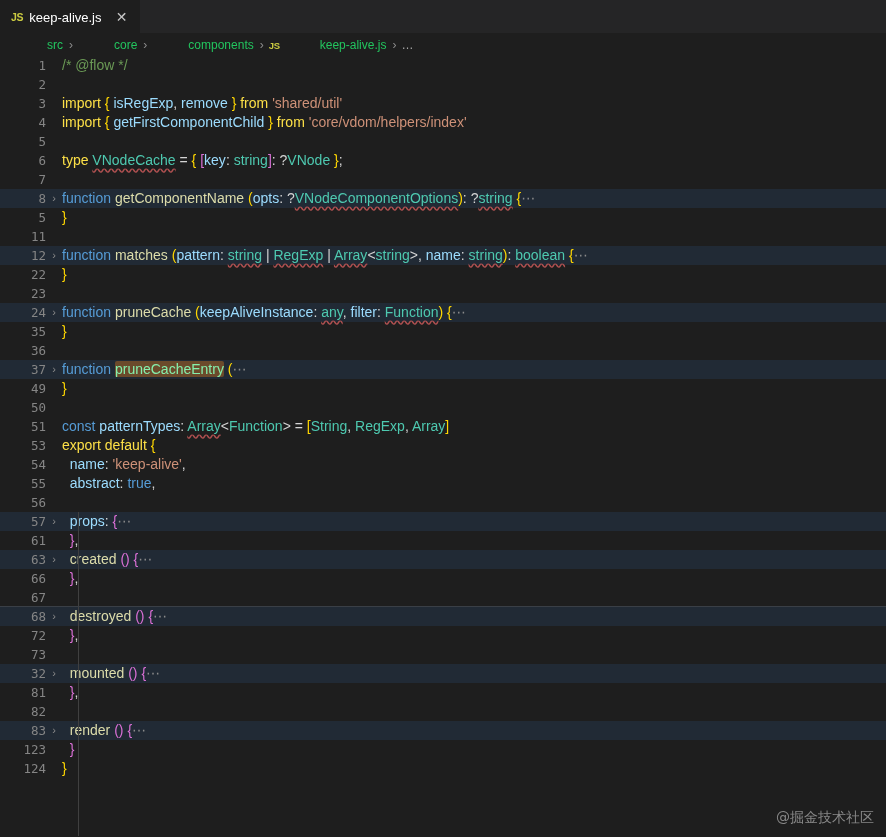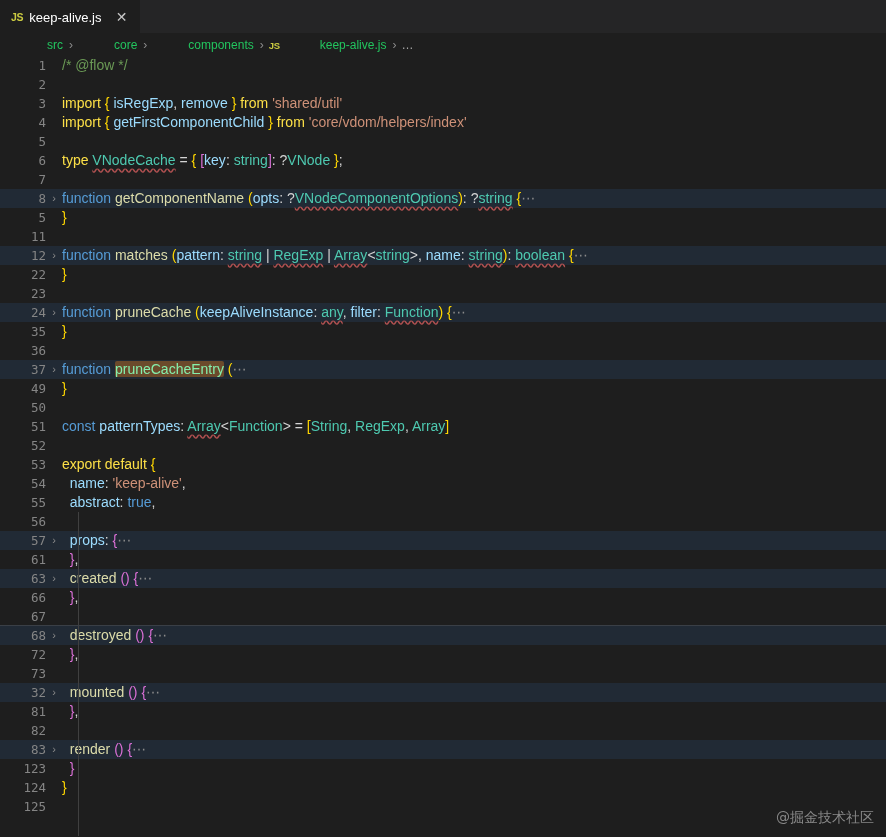--- a/index.html
+++ b/index.html
@@ -237,36 +237,34 @@
       <div class="line folded"><span class="gutter">12</span><span class="fold">›</span><span class="code"><span class="kw2">function</span> <span class="fn">matches</span> <span class="br1">(</span><span class="var">pattern</span><span class="pu">:</span> <span class="typ err">string</span> <span class="op">|</span> <span class="typ err">RegExp</span> <span class="op">|</span> <span class="typ err">Array</span><span class="op">&lt;</span><span class="typ">string</span><span class="op">&gt;</span><span class="pu">,</span> <span class="var">name</span><span class="pu">:</span> <span class="typ err">string</span><span class="br1">)</span><span class="pu">:</span> <span class="typ err">boolean</span> <span class="br1">{</span><span class="dots">⋯</span></span></div>
       <div class="line"><span class="gutter">22</span><span class="code"><span class="br1">}</span></span></div>
       <div class="line"><span class="gutter">23</span><span class="code"></span></div>
       <div class="line folded"><span class="gutter">24</span><span class="fold">›</span><span class="code"><span class="kw2">function</span> <span class="fn">pruneCache</span> <span class="br1">(</span><span class="var">keepAliveInstance</span><span class="pu">:</span> <span class="typ err">any</span><span class="pu">,</span> <span class="var">filter</span><span class="pu">:</span> <span class="typ err">Function</span><span class="br1">)</span> <span class="br1">{</span><span class="dots">⋯</span></span></div>
       <div class="line"><span class="gutter">35</span><span class="code"><span class="br1">}</span></span></div>
       <div class="line"><span class="gutter">36</span><span class="code"></span></div>
       <div class="line folded"><span class="gutter">37</span><span class="fold">›</span><span class="code"><span class="kw2">function</span> <span class="sel">pruneCacheEntry</span> <span class="br1">(</span><span class="dots">⋯</span></span></div>
       <div class="line"><span class="gutter">49</span><span class="code"><span class="br1">}</span></span></div>
       <div class="line"><span class="gutter">50</span><span class="code"></span></div>
       <div class="line"><span class="gutter">51</span><span class="code"><span class="kw2">const</span> <span class="var">patternTypes</span><span class="pu">:</span> <span class="typ err">Array</span><span class="op">&lt;</span><span class="typ">Function</span><span class="op">&gt;</span> <span class="op">=</span> <span class="br1">[</span><span class="typ">String</span><span class="pu">,</span> <span class="typ">RegExp</span><span class="pu">,</span> <span class="typ">Array</span><span class="br1">]</span></span></div>
-      <div class="line"><span class="gutter">52</span><span class="code"></span></div>
       <div class="line"><span class="gutter">53</span><span class="code"><span class="kw">export</span> <span class="kw">default</span> <span class="br1">{</span></span></div>
       <div class="line"><span class="gutter">54</span><span class="code">  <span class="var">name</span><span class="pu">:</span> <span class="str">'keep-alive'</span><span class="pu">,</span></span></div>
       <div class="line"><span class="gutter">55</span><span class="code">  <span class="var">abstract</span><span class="pu">:</span> <span class="kw2">true</span><span class="pu">,</span></span></div>
       <div class="line"><span class="gutter">56</span><span class="code"></span></div>
       <div class="line folded"><span class="gutter">57</span><span class="fold">›</span><span class="code">  <span class="var">props</span><span class="pu">:</span> <span class="br2">{</span><span class="dots">⋯</span></span></div>
       <div class="line"><span class="gutter">61</span><span class="code">  <span class="br2">}</span><span class="pu">,</span></span></div>
       <div class="line folded"><span class="gutter">63</span><span class="fold">›</span><span class="code">  <span class="fn">created</span> <span class="br2">(</span><span class="br2">)</span> <span class="br2">{</span><span class="dots">⋯</span></span></div>
       <div class="line"><span class="gutter">66</span><span class="code">  <span class="br2">}</span><span class="pu">,</span></span></div>
       <div class="line"><span class="gutter">67</span><span class="code"></span></div>
       <div class="line folded sep-top"><span class="gutter">68</span><span class="fold">›</span><span class="code">  <span class="fn">destroyed</span> <span class="br2">(</span><span class="br2">)</span> <span class="br2">{</span><span class="dots">⋯</span></span></div>
       <div class="line"><span class="gutter">72</span><span class="code">  <span class="br2">}</span><span class="pu">,</span></span></div>
       <div class="line"><span class="gutter">73</span><span class="code"></span></div>
       <div class="line folded"><span class="gutter">32</span><span class="fold">›</span><span class="code">  <span class="fn">mounted</span> <span class="br2">(</span><span class="br2">)</span> <span class="br2">{</span><span class="dots">⋯</span></span></div>
       <div class="line"><span class="gutter">81</span><span class="code">  <span class="br2">}</span><span class="pu">,</span></span></div>
       <div class="line"><span class="gutter">82</span><span class="code"></span></div>
       <div class="line folded"><span class="gutter">83</span><span class="fold">›</span><span class="code">  <span class="fn">render</span> <span class="br2">(</span><span class="br2">)</span> <span class="br2">{</span><span class="dots">⋯</span></span></div>
       <div class="line"><span class="gutter">123</span><span class="code">  <span class="br2">}</span></span></div>
       <div class="line"><span class="gutter">124</span><span class="code"><span class="br1">}</span></span></div>
-      <div class="line"><span class="gutter">125</span><span class="code"></span></div>
     </div>
 
   <div class="watermark">@掘金技术社区</div>
 </div>
 
 </body></html>

